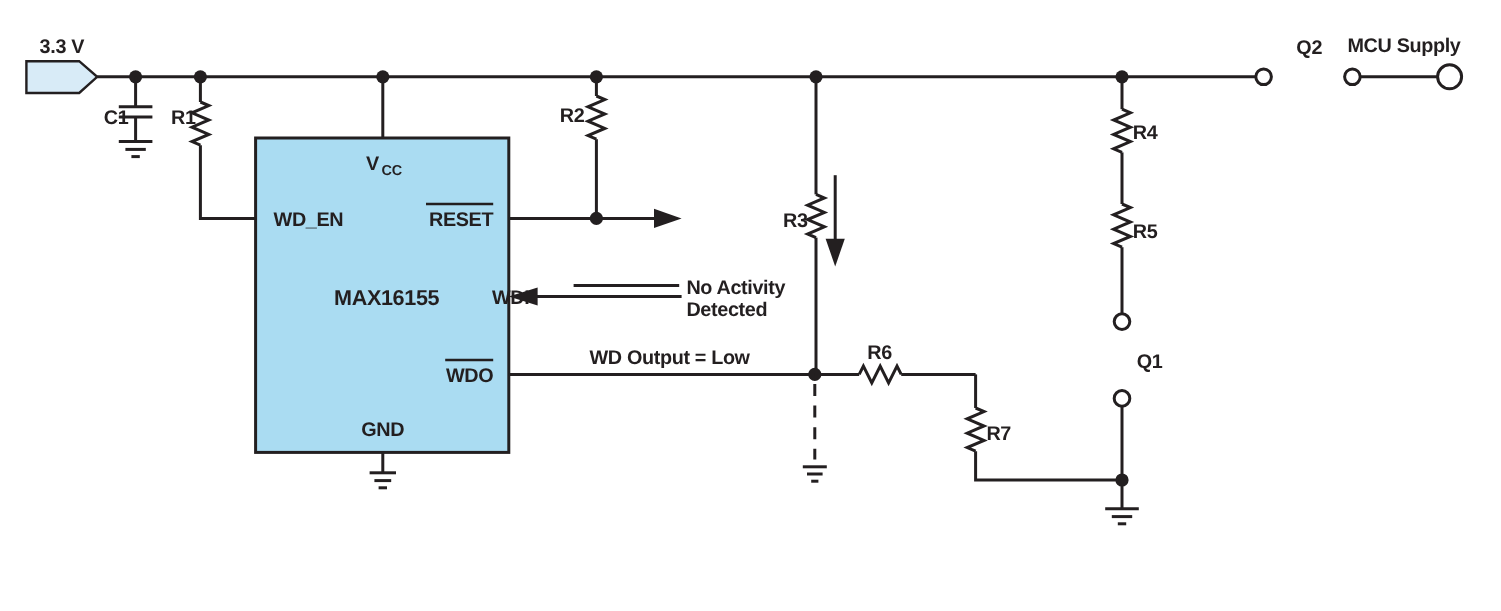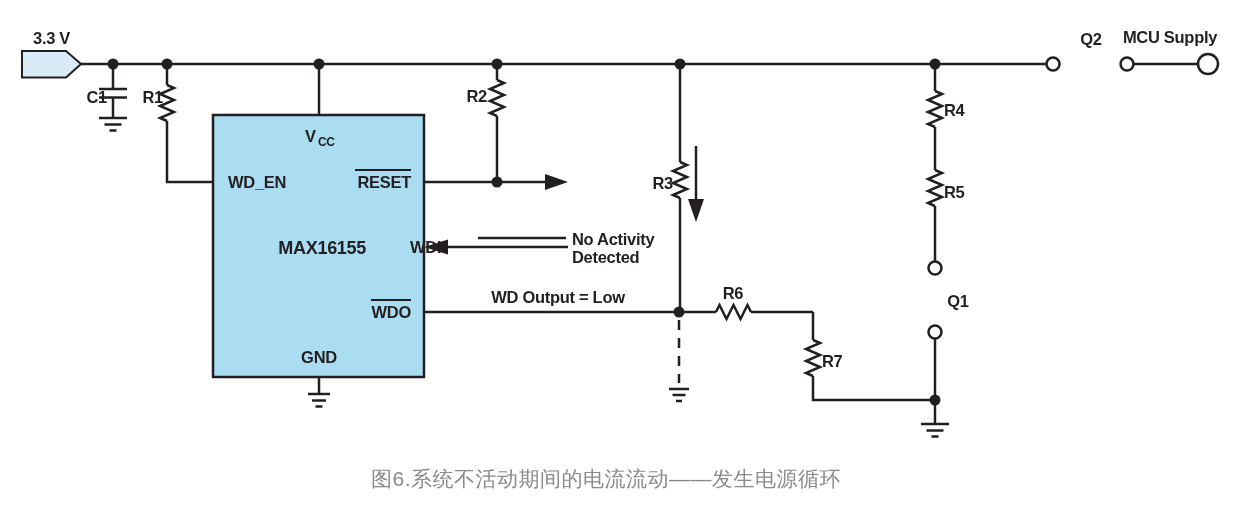--- a/index.html
+++ b/index.html
@@ -183,14 +183,13 @@
     <circle class="opencirc" cx="1053" cy="64" r="6.5"></circle>
     <text class="lbl" x="1091" y="45" text-anchor="middle">Q2</text>
     <circle class="opencirc" cx="1127" cy="64" r="6.5"></circle>
     <path class="w" d="M1133.5,64 H1197.5"></path>
     <circle class="opencirc" cx="1208" cy="64" r="10"></circle>
     <text class="lbl" x="1170" y="43" text-anchor="middle">MCU Supply</text>
   </g>
 
 </svg>
 
-<div class="caption">图6.系统不活动期间的电流流动——发生电源循环</div>
 </div>
 
 </body></html>

